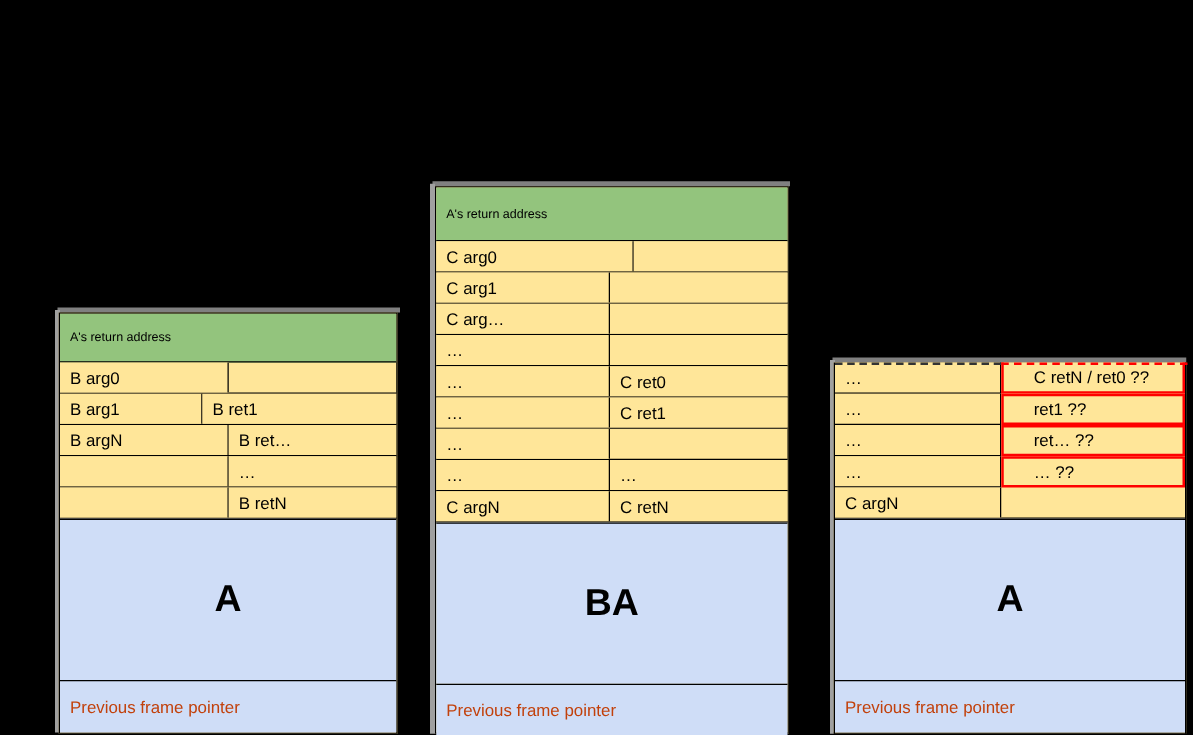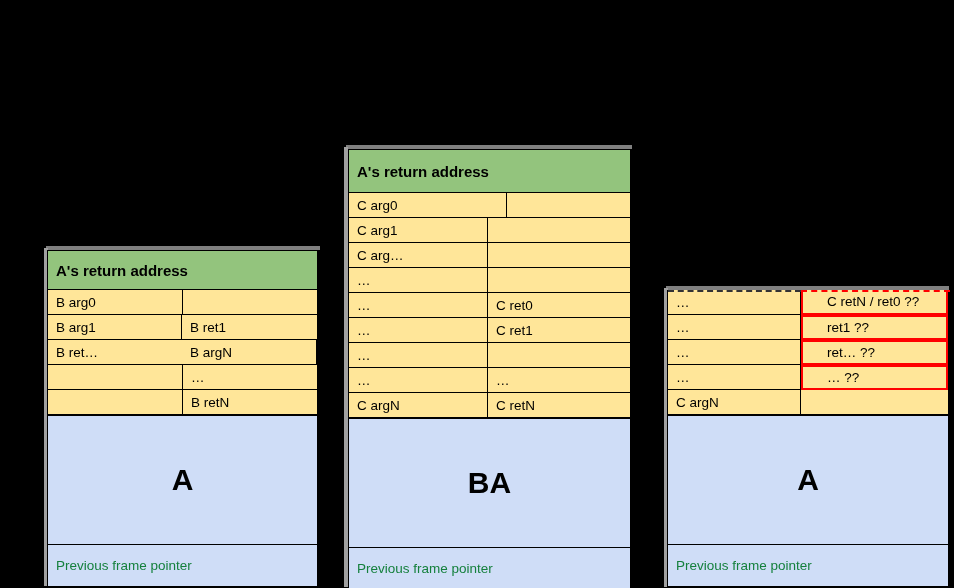--- a/index.html
+++ b/index.html
@@ -56,23 +56,22 @@
   .cell.left  { flex: 0 0 auto; border-right: 1px solid #000000; }
   .cell.right { flex: 1 1 auto; }
 
   .ret-header {
     box-sizing: border-box;
     background: #93C47D;
     border-bottom: 1px solid #000000;
     display: flex;
     align-items: center;
     padding-left: 8px;
-    font-size: 15px;
+    font-size: 10px;
     color: #000000;
-    font-weight: bold;
   }
 
   .frame-body {
     box-sizing: border-box;
     background: #CFDDF7;
     border-top: 1px solid #000000;
     display: flex;
     align-items: center;
     justify-content: center;
     font-size: 30px;
@@ -81,21 +80,21 @@
   }
 
   .frame-ptr {
     box-sizing: border-box;
     background: #CFDDF7;
     border-top: 1px solid #000000;
     display: flex;
     align-items: center;
     padding-left: 8px;
     font-size: 13.5px;
-    color: #15803d;
+    color: #c2410c;
   }
 
   
   .cell.red {
     border: 2px solid #FF0000;
     border-bottom-width: 2px;
     padding-left: 24px;
   }
   .row.redrow { border-bottom: none; }
 
@@ -117,26 +116,26 @@
 <div class="shadow-left" style="left:44px; top:248px; height:338px;"></div>
 
 <div class="stack-panel" style="left:47px; top:250px; width:271px; height:337px;">
 
   <div class="ret-header" style="height:39px;">A's return address</div>
 
   <div class="row">
     <div class="cell left" style="width:135px;">B arg0</div>
   </div>
   <div class="row">
-    <div class="cell left" style="width:134px;">B arg1</div>
+    <div class="cell left" style="width:114px;">B arg1</div>
     <div class="cell right">B ret1</div>
   </div>
   <div class="row">
+    <div class="cell left" style="width:135px;">B argN</div>
     <div class="cell right">B ret…</div>
-    <div class="cell left" style="width:135px;">B argN</div>
   </div>
   <div class="row">
     <div class="cell left" style="width:135px;"></div>
     <div class="cell right">…</div>
   </div>
   <div class="row">
     <div class="cell left" style="width:135px;"></div>
     <div class="cell right">B retN</div>
   </div>
 

